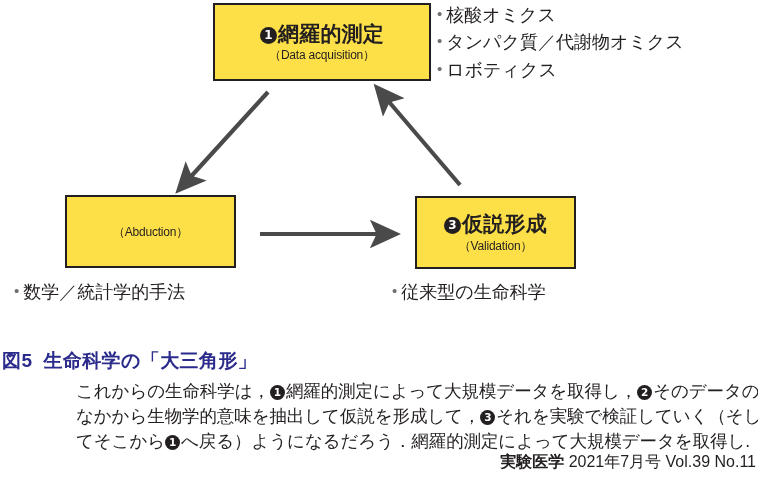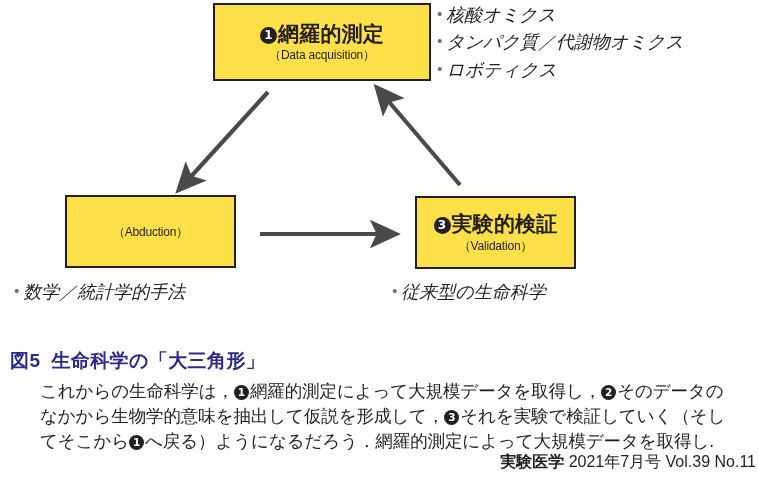--- a/index.html
+++ b/index.html
@@ -58,21 +58,20 @@
   #node3{left:415px;top:196px;width:161px;height:73px;}
 
   .bullets{
     position:absolute;
     font-size:18px;
     line-height:1.52;
     white-space:nowrap;
   }
   .bullets .b{
     display:block;
-    font-style:italic;
   }
   .bullets .b::before{
     content:"\2022";
     color:#6f6f6f;
     font-size:15px;
     margin-right:4px;
     position:relative;
     top:-2px;
   }
   #bullets1{left:437px;top:2px;}
@@ -82,27 +81,27 @@
   svg#arrows{position:absolute;left:0;top:0;width:758px;height:345px;}
 
   #caption{
     position:absolute;left:0;top:348px;width:758px;
   }
   .cap-title{
     font-size:19px;
     font-weight:700;
     color:#2b2b8c;
     letter-spacing:0.4px;
-    padding-left:10px;
+    padding-left:2px;
     white-space:nowrap;
   }
   .cap-title .fignum{margin-right:11px;}
   .cap-body{
     margin-top:5px;
-    padding-left:40px;
+    padding-left:76px;
     font-size:17.5px;
     line-height:1.42;
     color:#231f20;
     letter-spacing:-0.1px;
   }
   .cap-body .cline{display:block;white-space:nowrap;}
   .cap-body .num{
     width:15px;height:15px;line-height:15px;font-size:10.5px;vertical-align:1px;
   }
   .footer{
@@ -141,21 +140,21 @@
     </div>
     <div class="ln2">（Data acquisition）</div>
   </div>
 
   <div class="node" id="node2">
     <div class="ln2">（Abduction）</div>
   </div>
 
   <div class="node" id="node3">
     <div class="ln1">
-      <span class="num">3</span><span>実験的検証</span>
+      <span class="num">3</span><span>仮説形成</span>
     </div>
     <div class="ln2">（Validation）</div>
   </div>
 
   <div class="bullets" id="bullets1">
     <span class="b">核酸オミクス</span>
     <span class="b">タンパク質／代謝物オミクス</span>
     <span class="b">ロボティクス</span>
   </div>
 

